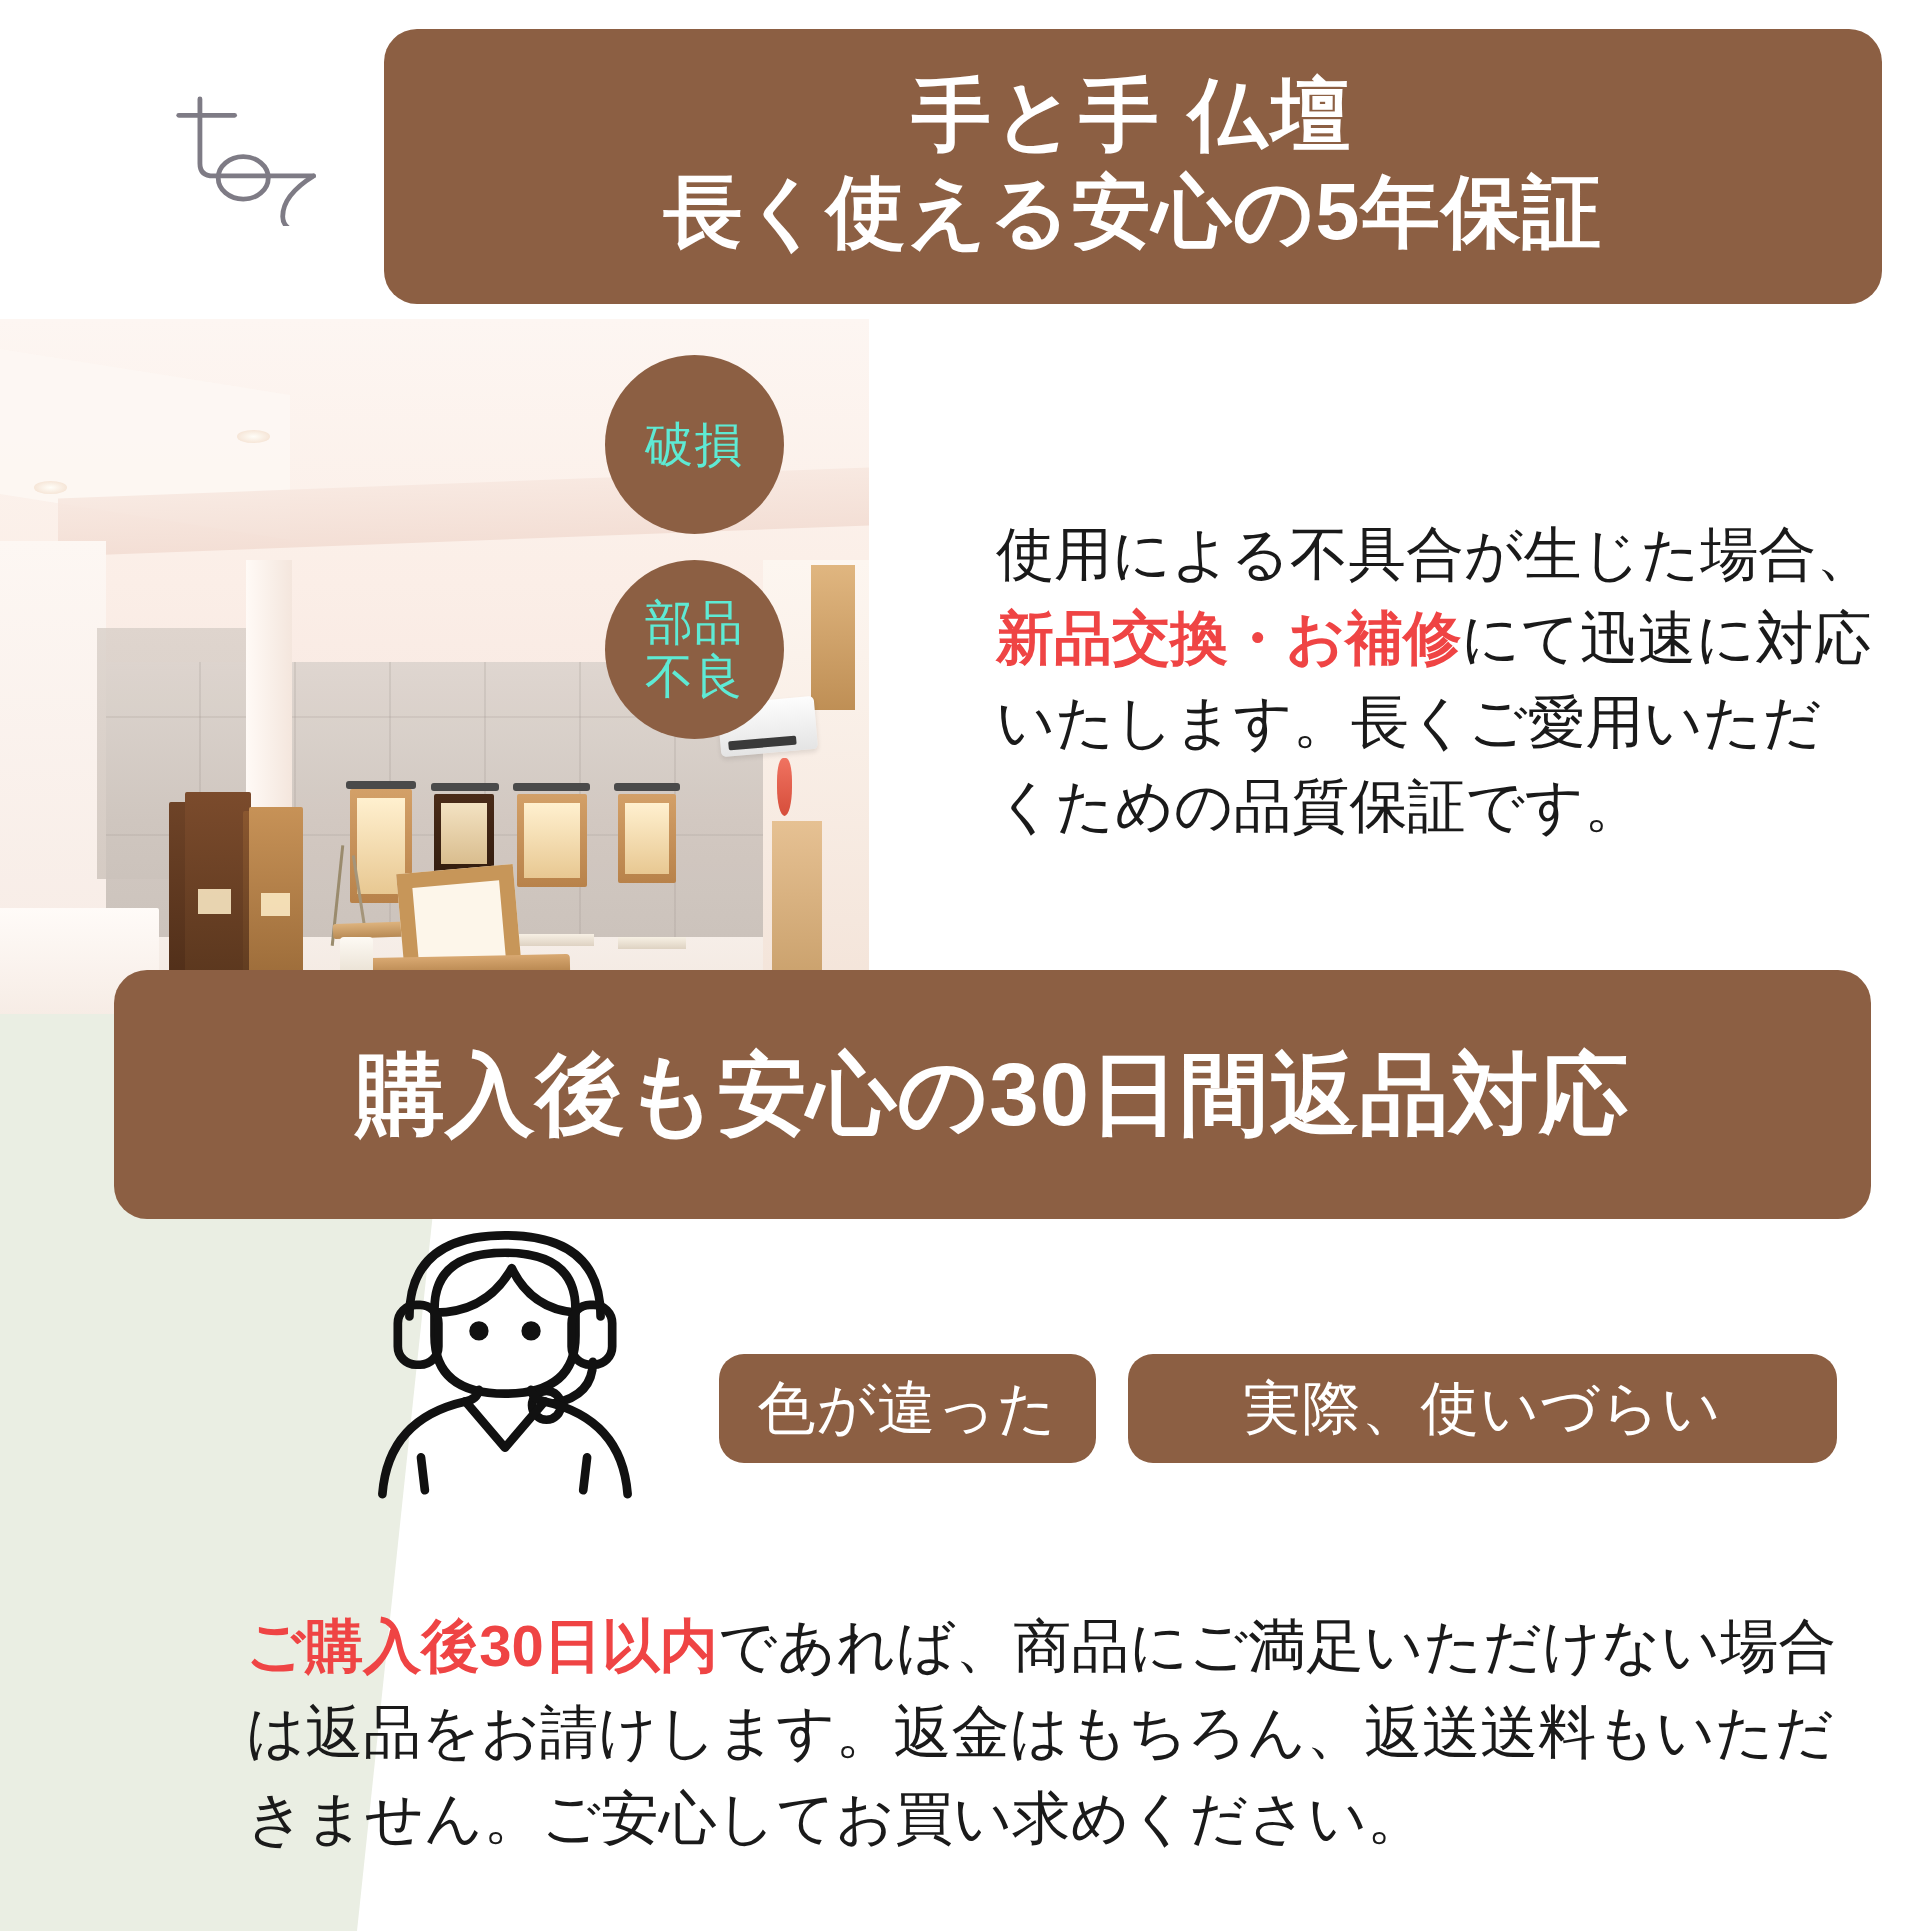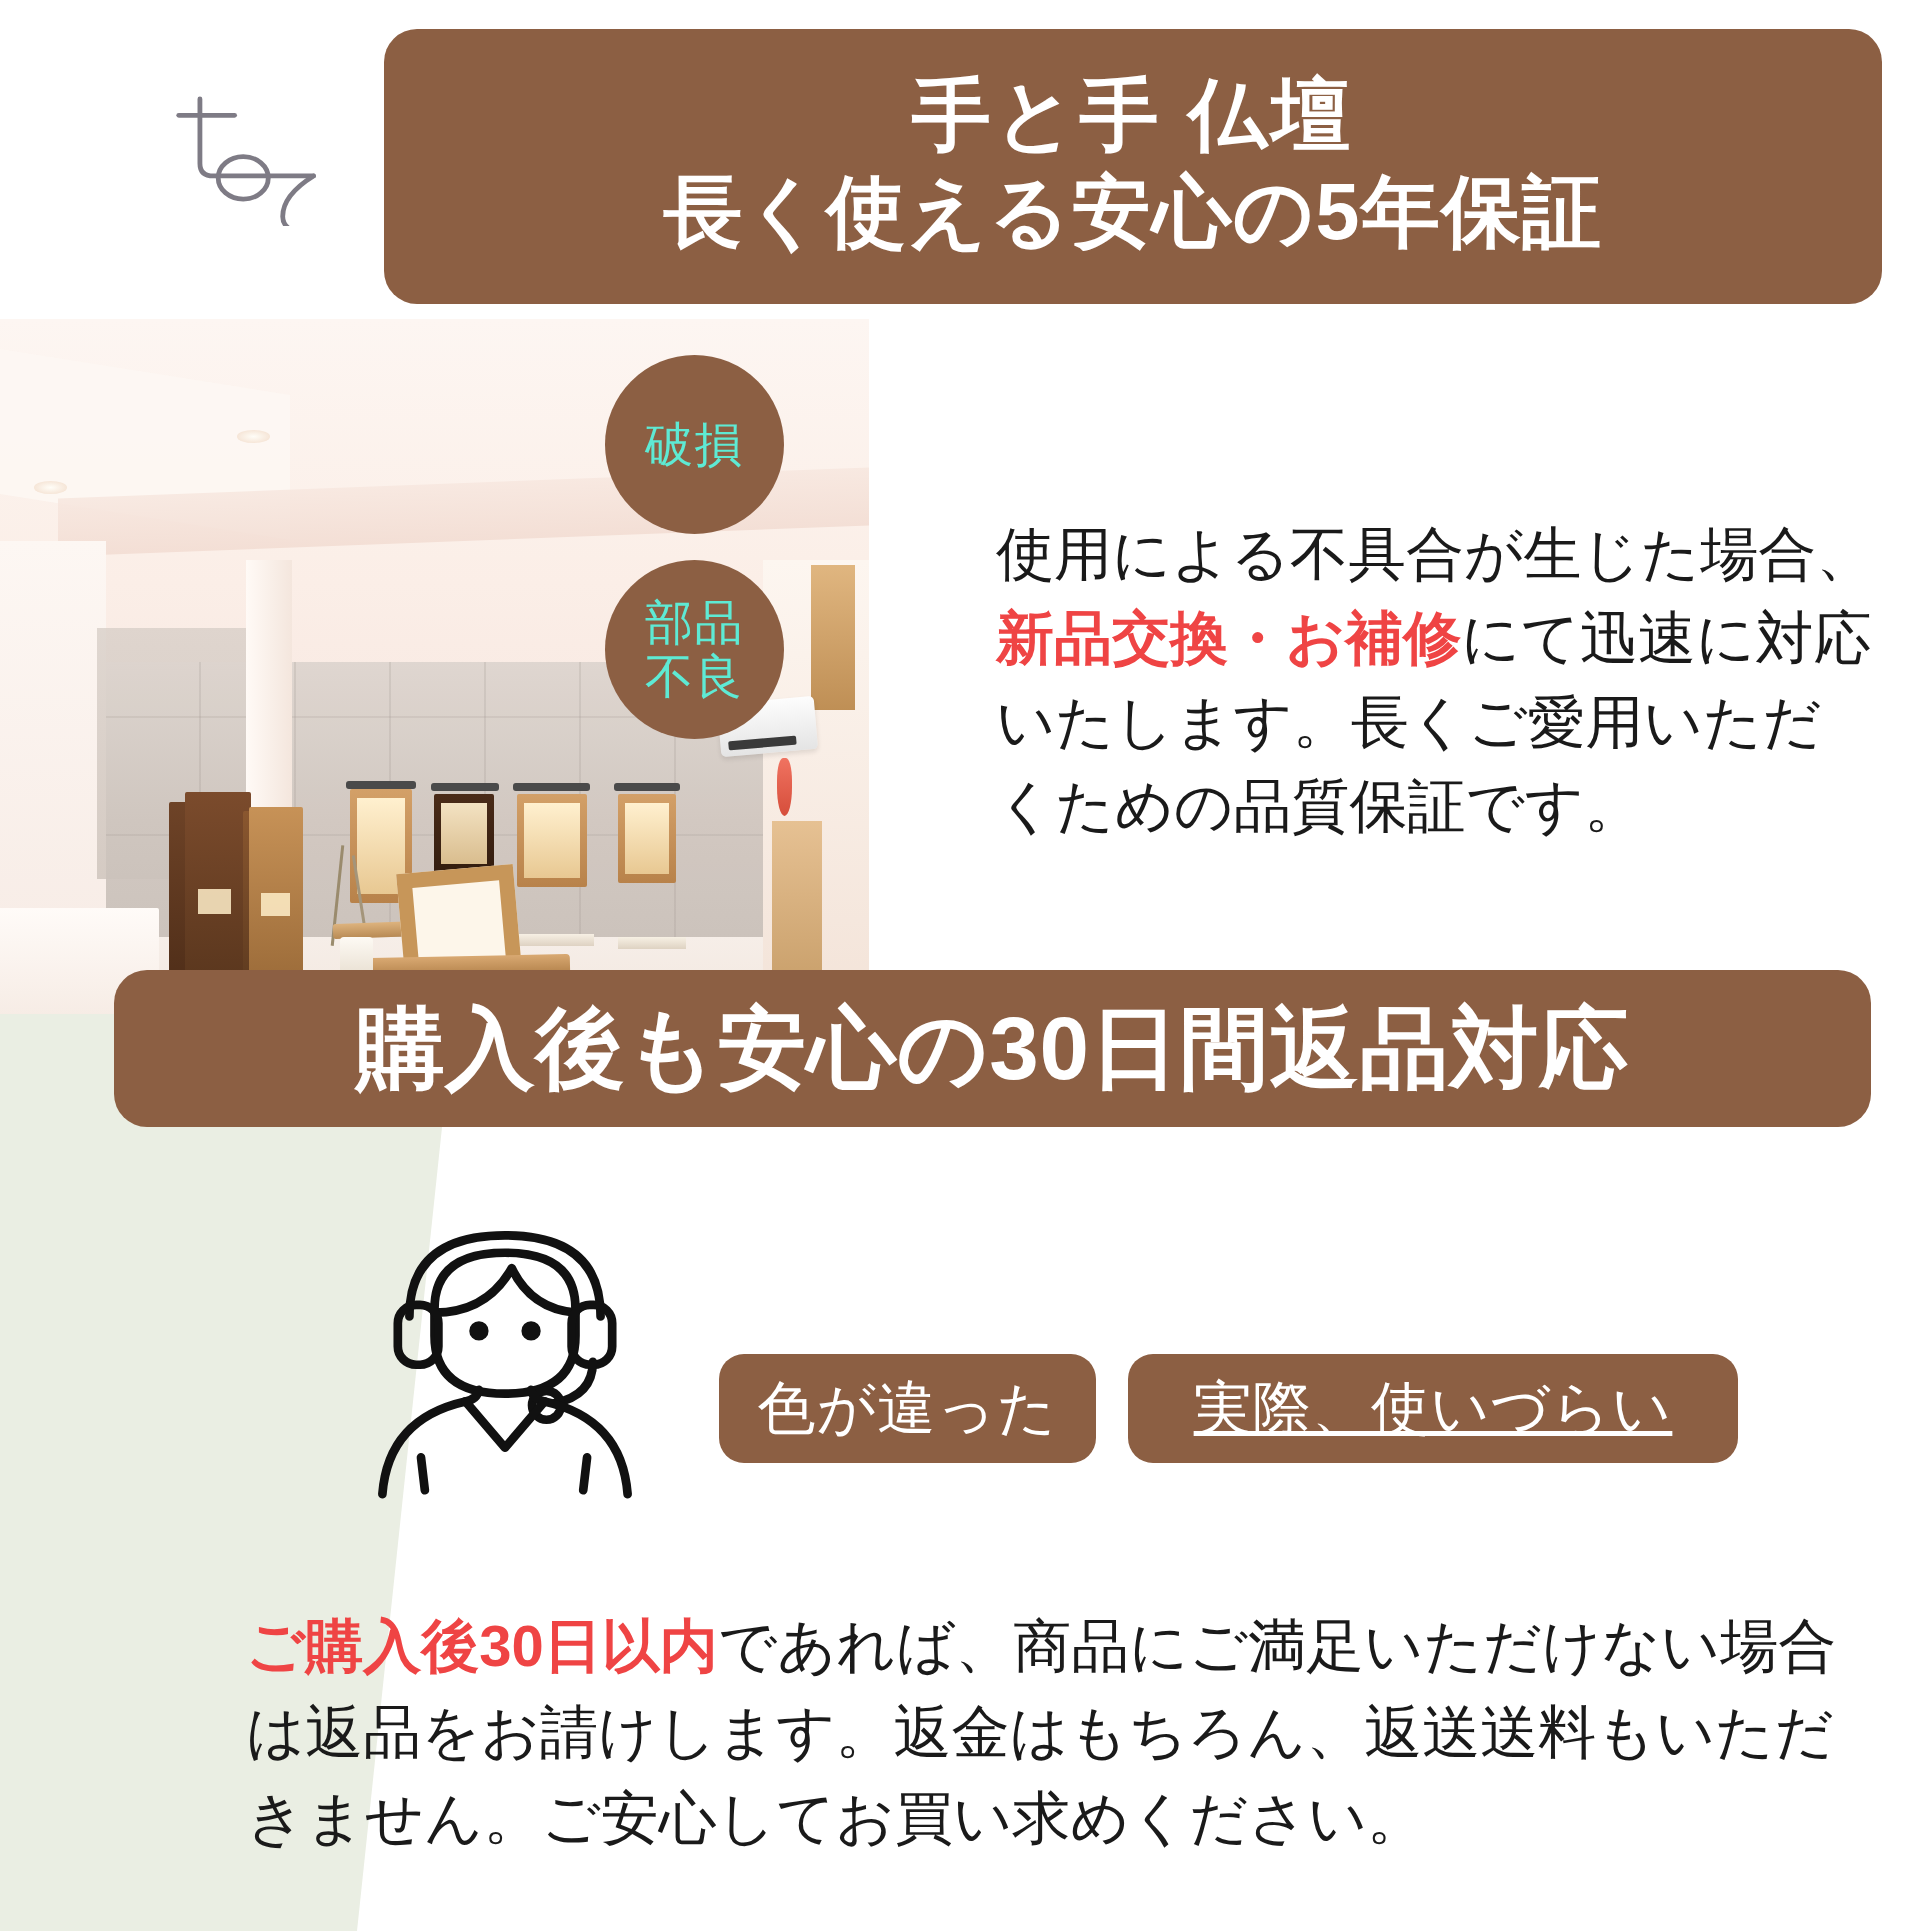--- a/index.html
+++ b/index.html
@@ -104,21 +104,21 @@
   .banner{
     position:absolute;background:#8c5f43;border-radius:33px;
     display:flex;flex-direction:column;align-items:center;justify-content:center;
     color:#fff;text-align:center;box-sizing:border-box;
   }
   #hero-banner{left:384px;top:29px;width:1498px;height:275px;padding:5.8px 23px 13.5px;}
   .hero-l1{font-size:79px;font-weight:700;letter-spacing:.05em;line-height:1.18;
            white-space:nowrap;}
   .hero-l2{font-size:79px;font-weight:700;letter-spacing:.02em;line-height:1.15;
            white-space:nowrap;margin-top:5.8px;}
-  #return-banner{left:114px;top:970px;width:1757px;height:157px;}
+  #return-banner{left:114px;top:970px;width:1757px;height:249px;}
   .return-title{font-size:89px;font-weight:700;letter-spacing:.01em;white-space:nowrap;}
 
   
   .badge{
     position:absolute;border-radius:50%;background:#8c5f43;color:#5eead4;
     display:flex;align-items:center;justify-content:center;text-align:center;
     font-size:48px;font-weight:400;line-height:1.12;letter-spacing:.03em;
   }
   #badge-hason{left:605px;top:355px;width:179px;height:179px;}
   #badge-buhin{left:605px;top:560px;width:179px;height:179px;}
@@ -134,21 +134,21 @@
   #operator-icon{position:absolute;left:365px;top:1212px;width:280px;height:290px;}
 
   
   .pill{
     position:absolute;background:#8c5f43;border-radius:25px;color:#fff;
     display:flex;align-items:center;justify-content:center;
     font-size:58px;font-weight:400;letter-spacing:.02em;white-space:nowrap;
   }
   #pill-image{left:719px;top:1212px;width:1019px;height:109px;}
   #pill-color{left:719px;top:1354px;width:377px;height:109px;}
-  #pill-usability{left:1128px;top:1354px;width:610px;height:109px;text-decoration:underline;}
+  #pill-usability{left:1128px;top:1354px;width:709px;height:109px;}
 
   
   #return-body{
     position:absolute;left:246px;top:1545px;width:1641px;
     font-size:58px;line-height:1.48;color:#1a1a1a;
   }
 </style>
 </head>
 <body>
 

